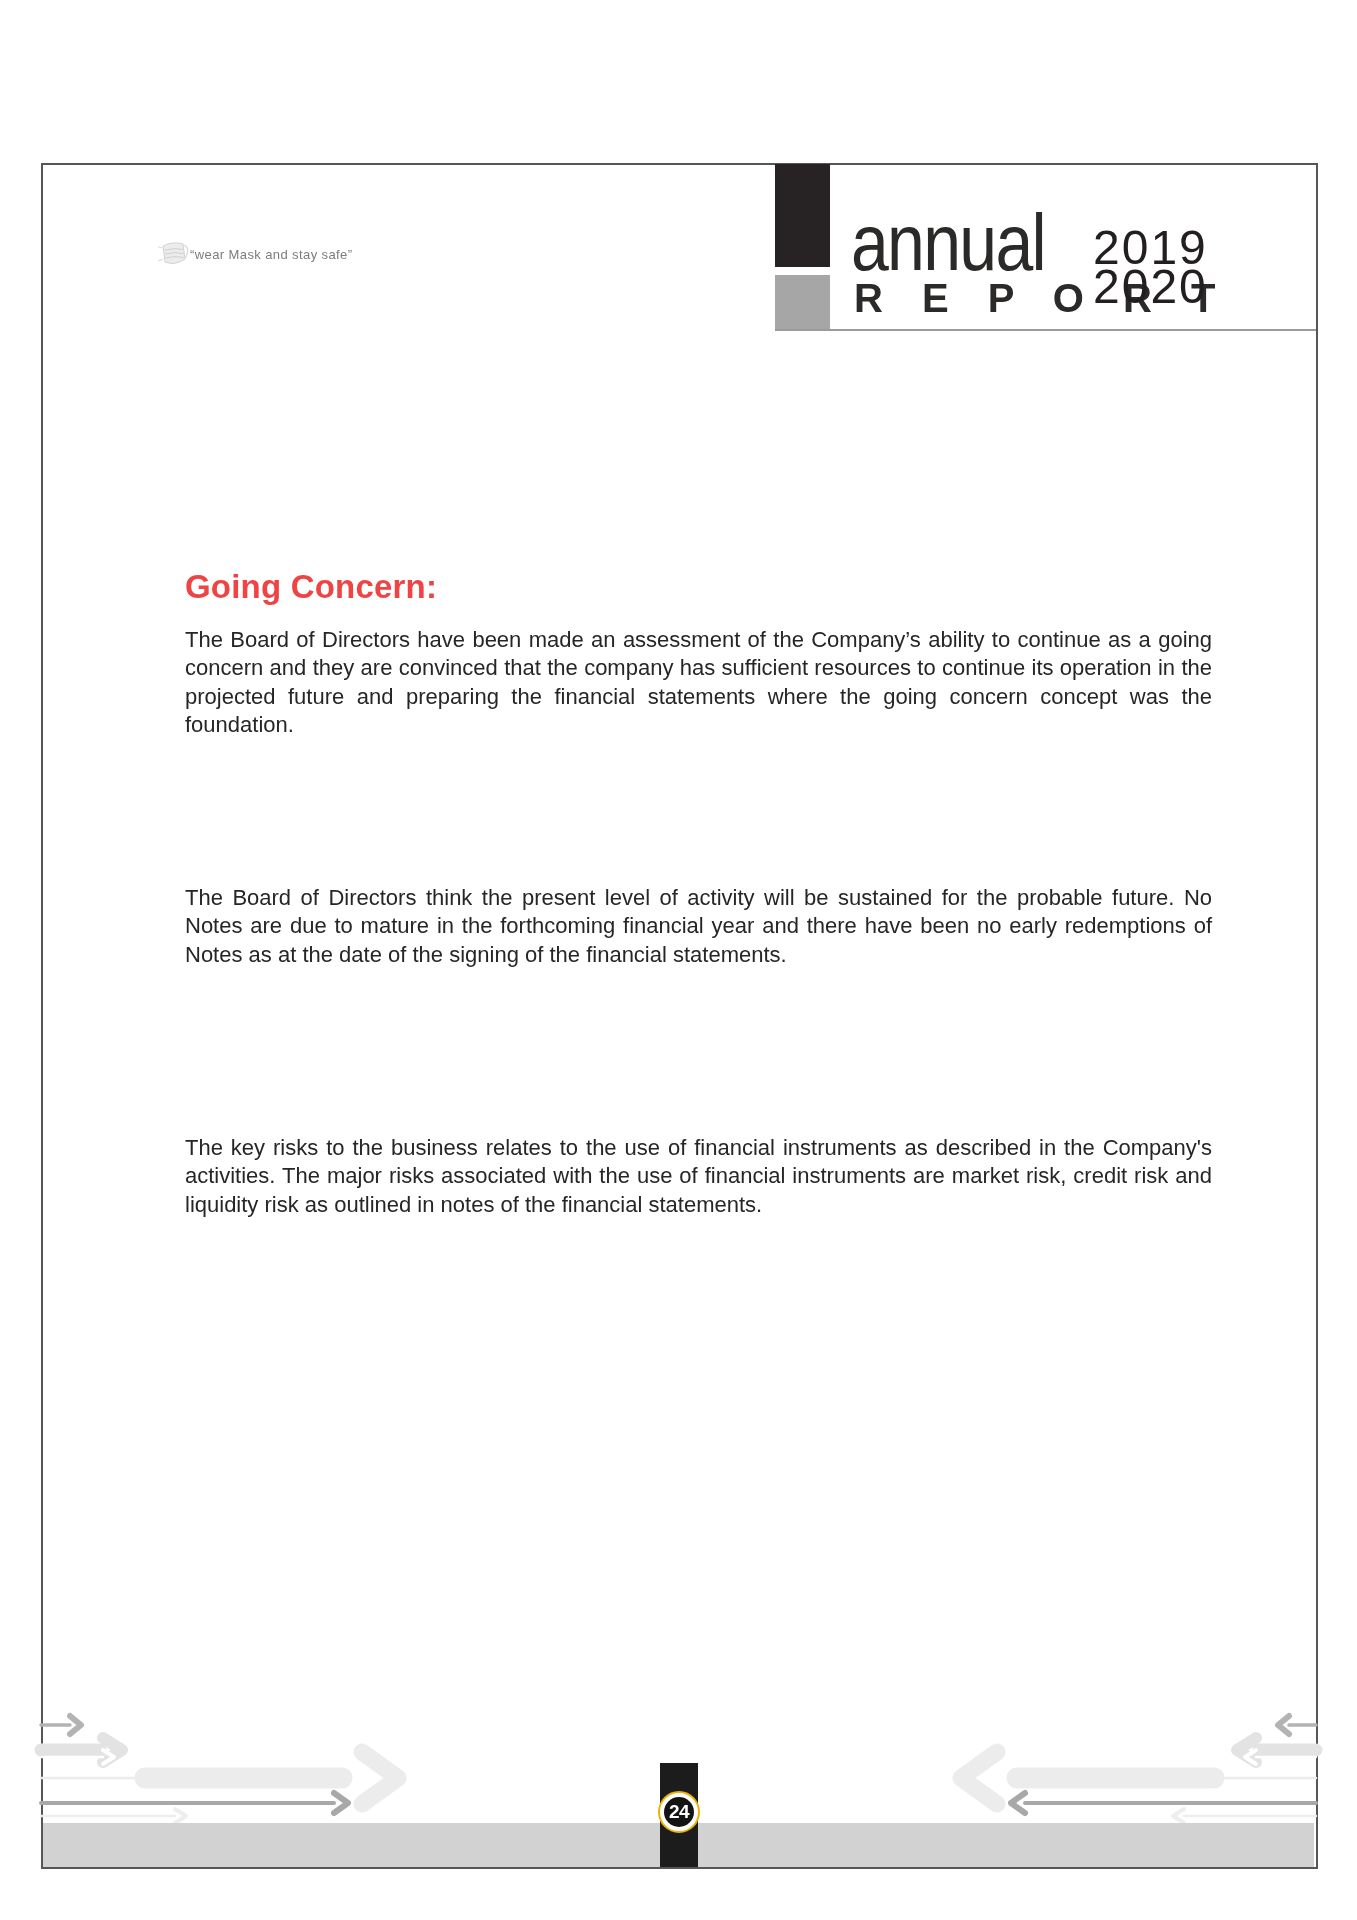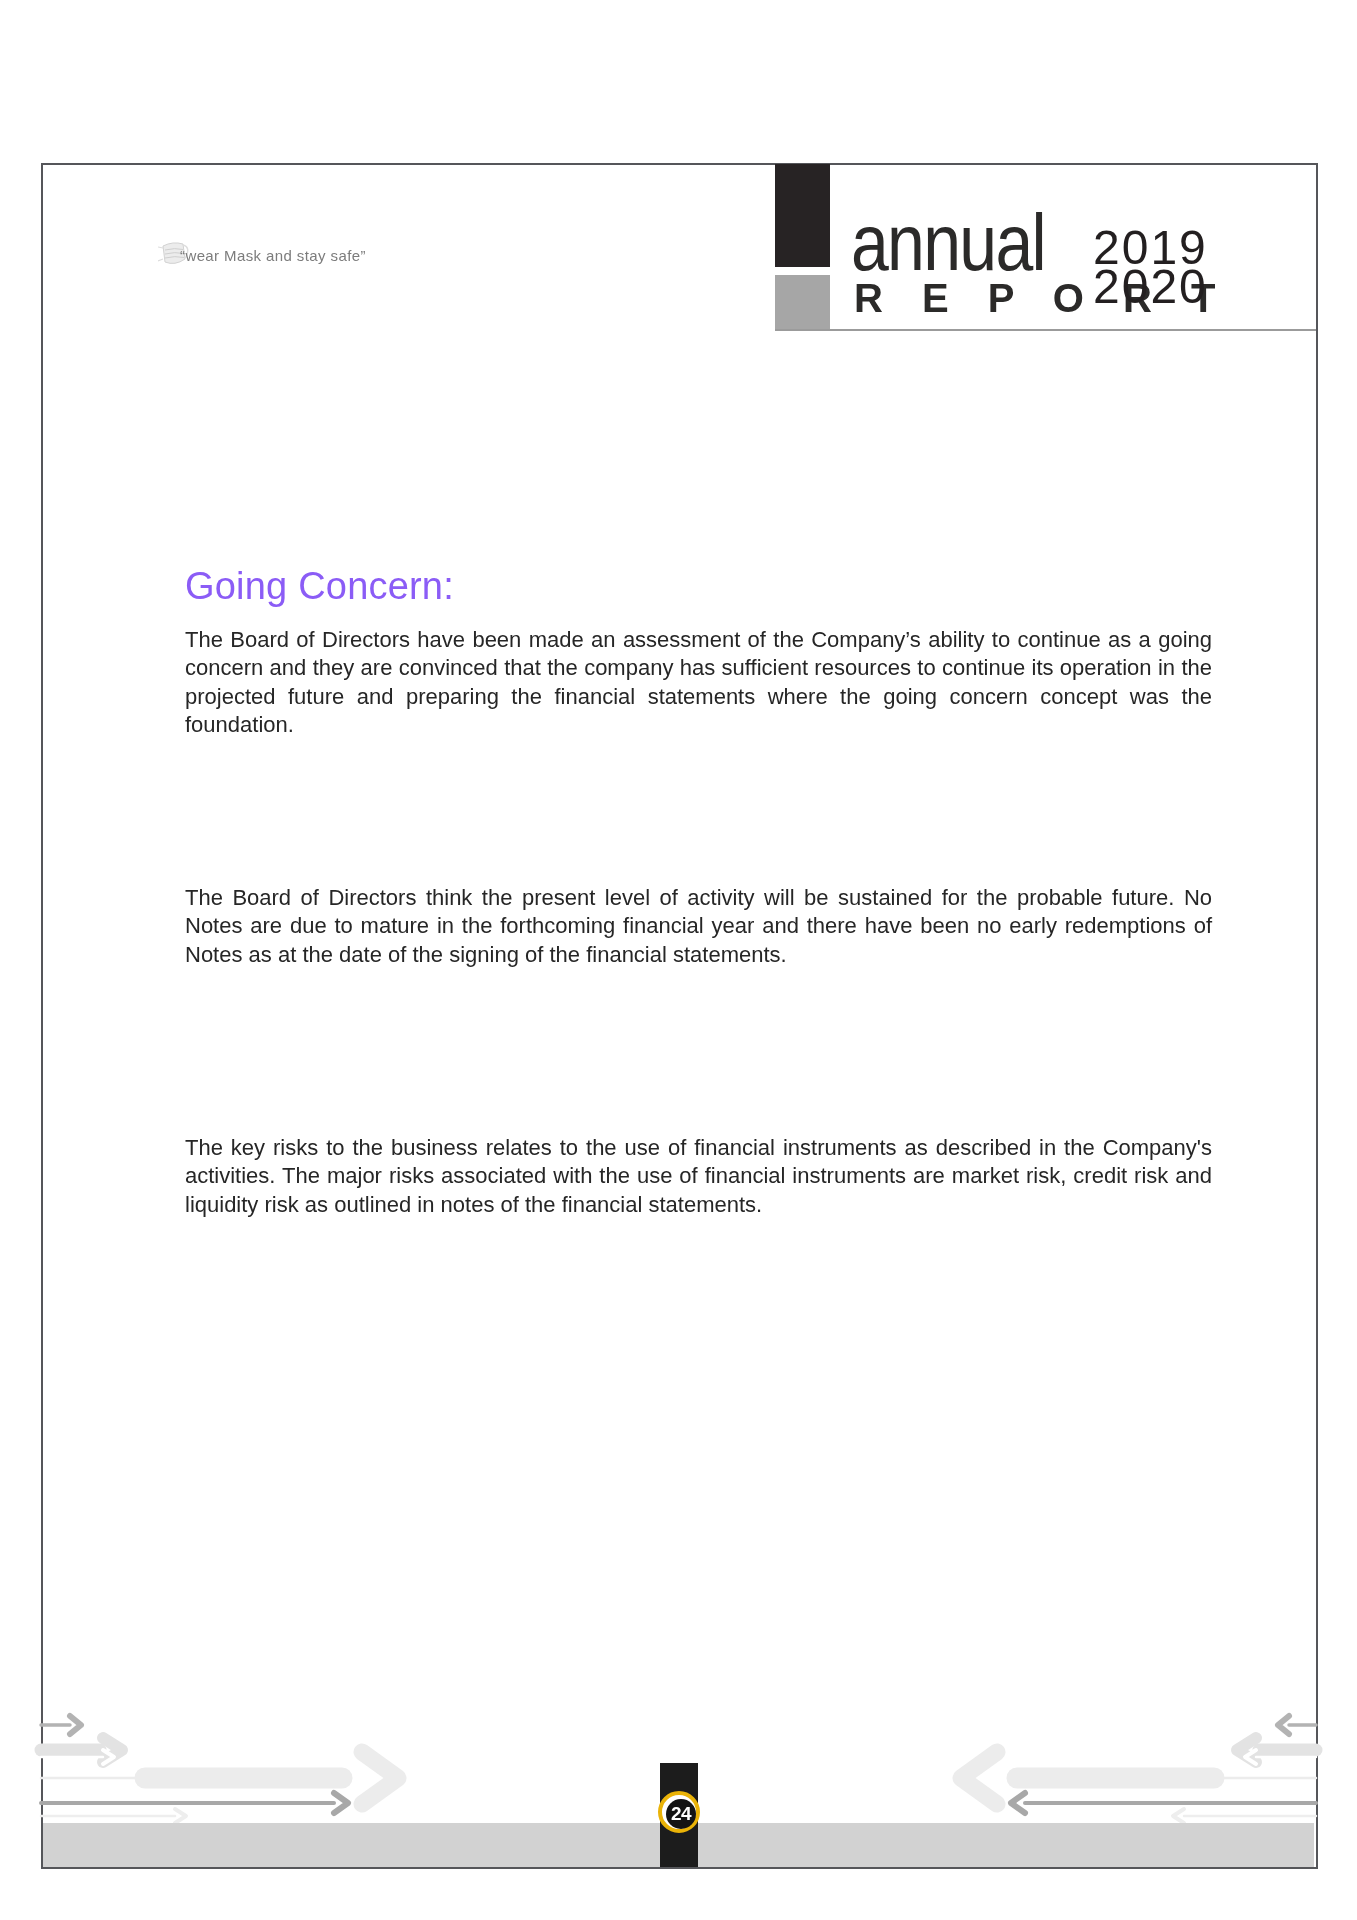--- a/index.html
+++ b/index.html
@@ -14,22 +14,22 @@
   .page-border {
     position: absolute;
     left: 41px; top: 163px;
     width: 1273px; height: 1702px;
     border: 2px solid #55565a;
     background: #ffffff;
   }
   
   .mask-icon { position: absolute; left: 158px; top: 239px; width: 34px; height: 30px; }
   .mask-quote {
-    position: absolute; left: 180px; top: 247px;
-    font-size: 15px; color: #7c7c7c; letter-spacing: 0.4px;
+    position: absolute; left: 190px; top: 247px;
+    font-size: 13px; color: #7c7c7c; letter-spacing: 0.4px;
     white-space: nowrap;
     text-align: center;
   }
   
   .logo-black-rect { position: absolute; left: 775px; top: 164px; width: 55px; height: 103px; background: #272324; }
   .logo-gray-rect  { position: absolute; left: 775px; top: 275px; width: 55px; height: 55px;  background: #a6a6a6; }
   .logo-underline  { position: absolute; left: 775px; top: 329px; width: 541px; height: 2px; background: #9b9b9b; }
   .logo-annual {
     position: absolute; left: 851px; top: 203px;
     font-size: 80px; line-height: 1; font-weight: 400;
@@ -45,22 +45,22 @@
   }
   .logo-years {
     position: absolute; left: 1093px; top: 228px;
     font-size: 48px; line-height: 39px; font-weight: 400;
     letter-spacing: 2px; color: #231f20;
     white-space: pre-line;
   }
   
   .section { position: absolute; left: 185px; width: 1027px; }
   .section h2 {
-    margin: 0; font-size: 38px; line-height: 31px; font-weight: 400;
-    color: #8b5cf6; letter-spacing: 0.2px;
+    margin: 0; font-size: 33px; line-height: 31px; font-weight: 700;
+    color: #ef4444; letter-spacing: 0.2px;
   }
   .section p {
     margin: 24px 0 0 0;
     font-size: 22px; line-height: 28.3px;
     color: #262626;
     text-align: justify;
   }
   .sec-0 { top: 571px; }
   .sec-1 { top: 860px; }
   .sec-2 { top: 1110px; }
@@ -69,21 +69,21 @@
     position: absolute; left: 43px; top: 1823px;
     width: 1271px; height: 44px; background: #d2d2d2;
   }
   .footer-tab {
     position: absolute; left: 660px; top: 1763px;
     width: 38px; height: 104px; background: #1c1c1c;
   }
   .page-badge {
     position: absolute; left: 658px; top: 1791px;
     width: 42px; height: 42px; border-radius: 50%;
-    background: #ffffff; border: 4px solid #eab308;
+    background: #ffffff; border: 2px solid #eab308;
     box-sizing: border-box;
   }
   .page-badge .inner {
     position: absolute; left: 4px; top: 4px;
     width: 30px; height: 30px; border-radius: 50%;
     background: #141414;
     display: flex; align-items: center; justify-content: center;
   }
   .page-badge .num {
     color: #ffffff; font-size: 19px; font-weight: 700; letter-spacing: -0.5px;

